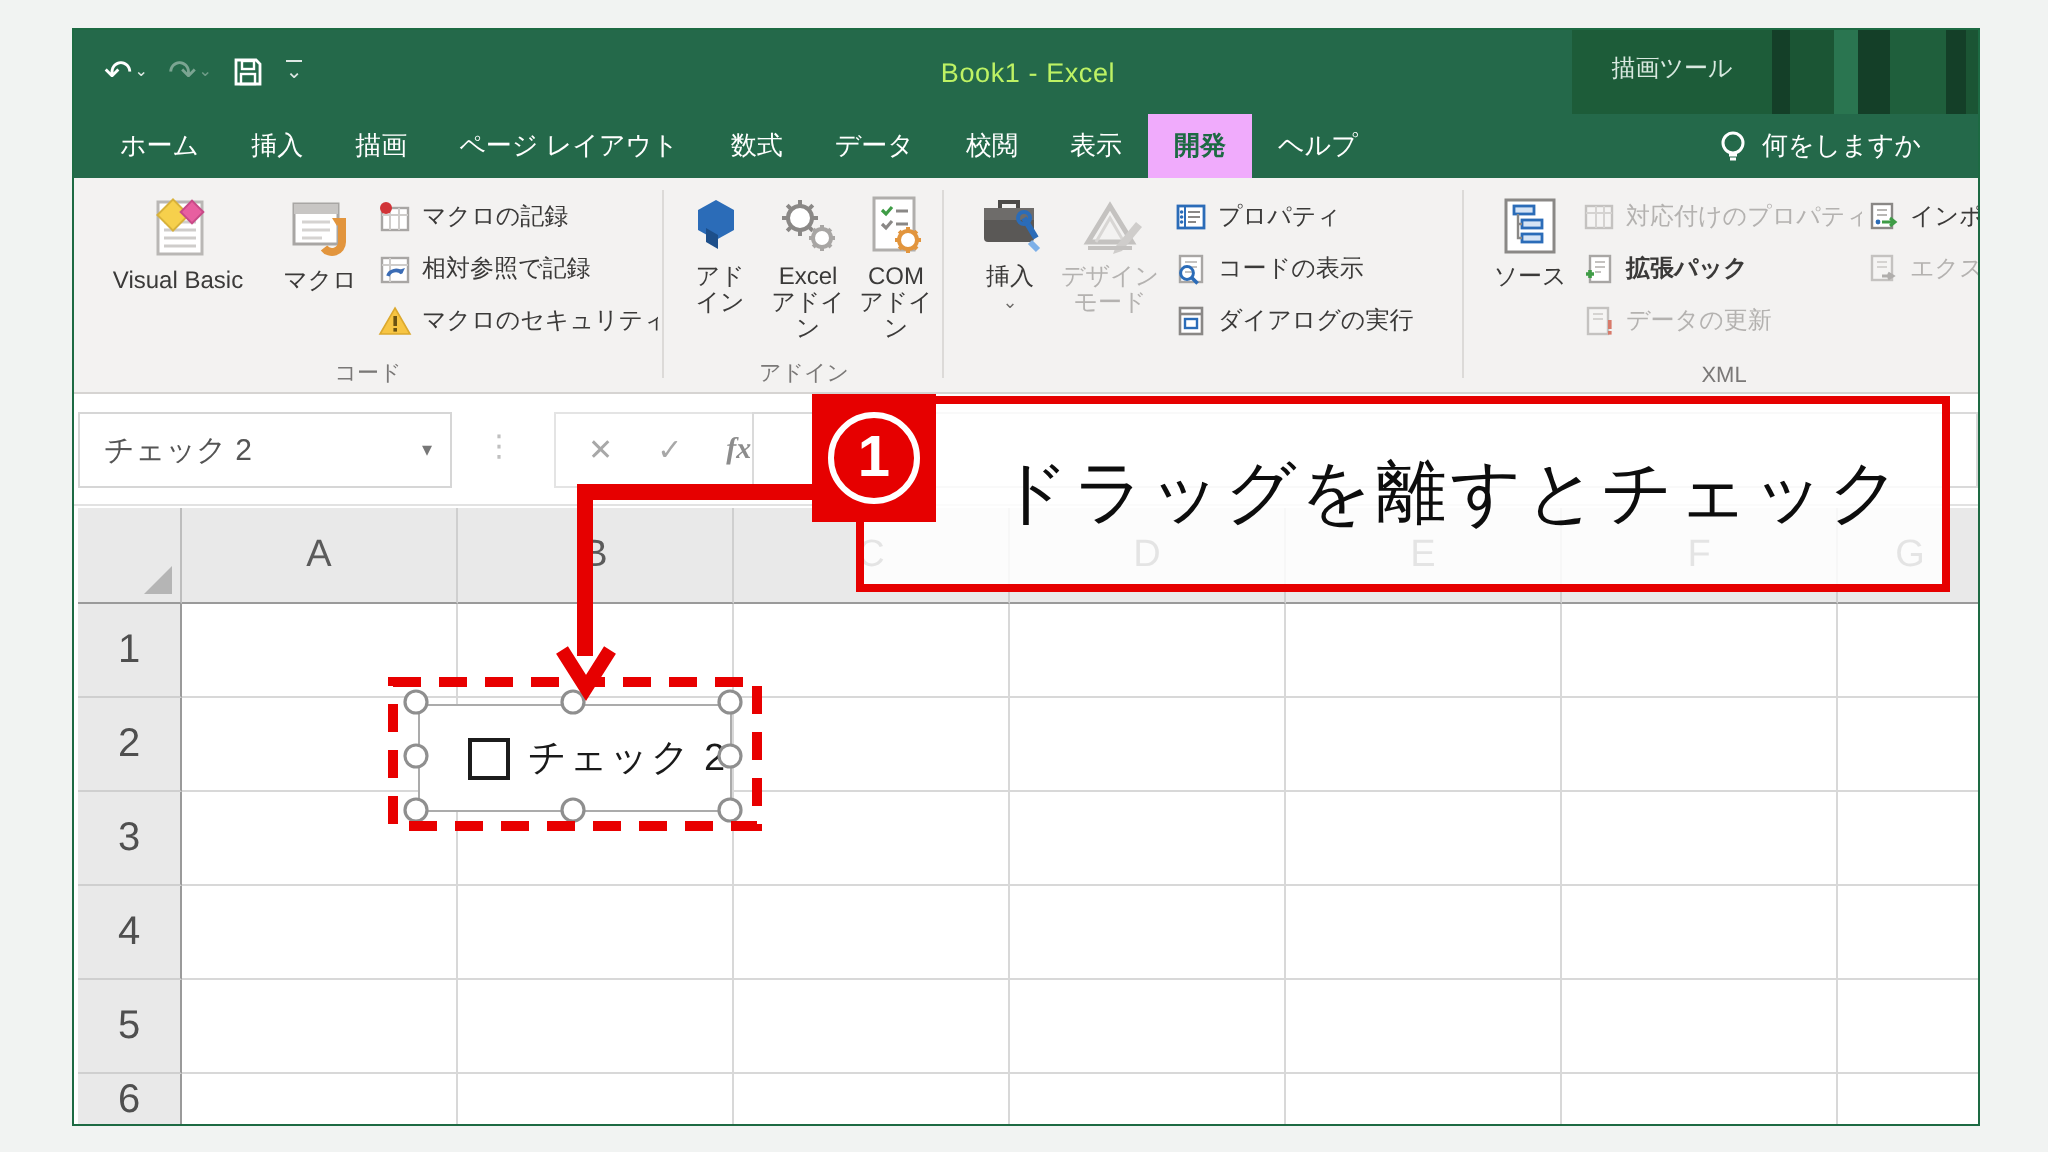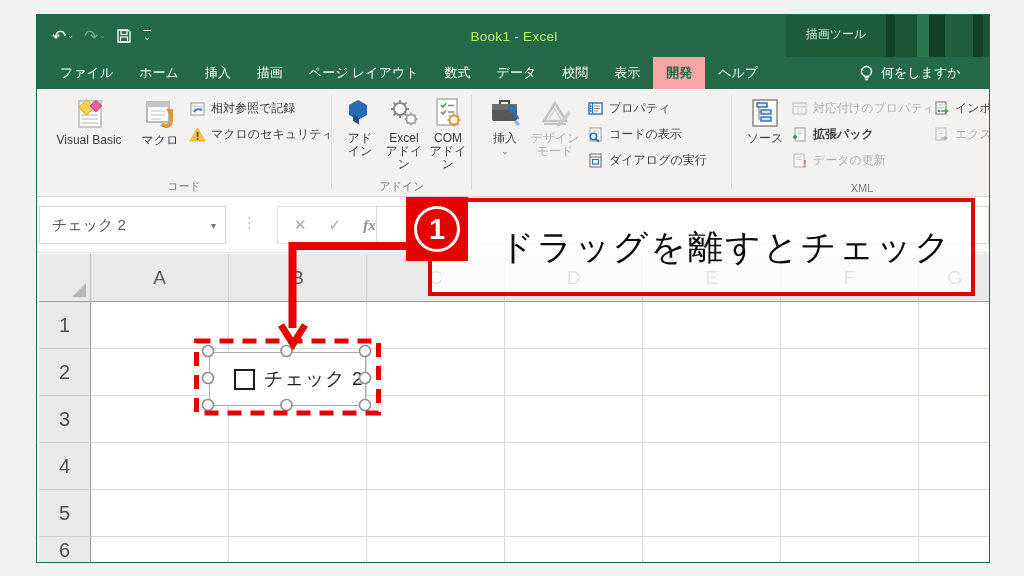--- a/index.html
+++ b/index.html
@@ -20,21 +20,21 @@
   .qbtn .caret{font-size:8px;margin-left:1px;opacity:.85;}
   .qbtn.dim{color:rgba(255,255,255,.40);}
   .title{position:absolute;left:0;top:0;width:954px;height:42px;display:flex;align-items:center;justify-content:center;color:#bef264;font-size:13.5px;letter-spacing:.3px;}
   .ctx-panel{position:absolute;left:749px;top:0;width:100px;height:74px;background:var(--green-dark);}
   .ctx-label{height:38px;display:flex;align-items:center;justify-content:center;color:#d9e9e0;font-size:12px;}
   .ctx-tab{height:32px;margin-top:2px;display:flex;align-items:center;justify-content:center;color:#fff;font-size:13px;}
 
   
   .tabrow{position:absolute;left:0;top:42px;width:954px;height:32px;background:var(--green);display:flex;align-items:stretch;padding-left:10px;}
   .tab{color:#fff;font-size:13px;display:flex;align-items:center;padding:0 13px;white-space:nowrap;}
-  .tab.selected{background:#fca5a5;color:#1d6a43;font-weight:bold;}
+  .tab.selected{background:#f0abfc;color:#1d6a43;font-weight:bold;}
   .tellme{position:absolute;right:2px;top:42px;height:32px;display:flex;align-items:center;gap:7px;color:#fff;font-size:13px;white-space:nowrap;overflow:hidden;width:128px;}
 
   
   .ribbon{position:absolute;left:0;top:74px;width:954px;height:108px;background:var(--ribbon-bg);border-bottom:1px solid #d6d4d2;}
   .rgroup{position:absolute;top:0;height:107px;}
   .rgroup .glabel{position:absolute;bottom:2px;left:0;right:0;text-align:center;font-size:11px;color:#7a7877;}
   .gsep{position:absolute;top:6px;width:1px;height:94px;background:#dcdad8;}
   .bigbtn{position:absolute;top:4px;display:flex;flex-direction:column;align-items:center;justify-content:flex-start;gap:3px;padding-top:4px;cursor:default;}
   .bigbtn .blabel{font-size:12px;line-height:13px;color:var(--ink);text-align:center;white-space:pre-line;}
   .bigbtn.dim .blabel{color:var(--dim);}
@@ -116,21 +116,20 @@
             <span class="caret" style="font-size:10px;border-top:1.5px solid #fff;padding-top:1px;">⌄</span>
           </span>
       </div>
       <div class="ctx-panel">
         <div class="ctx-label">描画ツール</div>
         <div class="ctx-tab">図形の書式</div>
       </div>
     </div>
 
     <div class="tabrow">
-      <div class="tab">ファイル</div>
       <div class="tab">ホーム</div>
       <div class="tab">挿入</div>
       <div class="tab">描画</div>
       <div class="tab">ページ レイアウト</div>
       <div class="tab">数式</div>
       <div class="tab">データ</div>
       <div class="tab">校閲</div>
       <div class="tab">表示</div>
       <div class="tab selected">開発</div>
       <div class="tab">ヘルプ</div>
@@ -161,20 +160,28 @@
               <rect x="4" y="5" width="22" height="5" fill="#c8c6c4"></rect>
               <path d="M8 14h14M8 18h14M8 22h10" stroke="#d5d3d1" stroke-width="1.4"></path>
               <path d="M28 12 v12 a5 5 0 0 1 -9 3" fill="none" stroke="#e2953d" stroke-width="4"></path>
               <path d="M23 12 h5 l-2.5 4 z" fill="#e2953d"></path>
             </svg>
           <span class="blabel">マクロ</span>
         </div>
         <div class="smallcol" style="left:152px;width:140px;">
           <div class="sbtn">
             <svg class="icon" width="17" height="17" viewBox="0 0 17 17">
+                <rect x="2" y="4" width="13" height="11" fill="#fff" stroke="#a8a6a4" stroke-width="1.2"></rect>
+                <path d="M2 7.5h13M6 4v11M10.5 4v11" stroke="#cfcdcb" stroke-width="1"></path>
+                <circle cx="4" cy="4" r="3" fill="#d13438"></circle>
+              </svg>
+            <span>マクロの記録</span>
+          </div>
+          <div class="sbtn">
+            <svg class="icon" width="17" height="17" viewBox="0 0 17 17">
                 <rect x="2" y="3" width="13" height="12" fill="#fff" stroke="#a8a6a4" stroke-width="1.2"></rect>
                 <path d="M2 6.5h13M6 3v12" stroke="#cfcdcb" stroke-width="1"></path>
                 <path d="M5 12 a4 3.5 0 0 1 7 -1.5" fill="none" stroke="#3b6cb5" stroke-width="1.8"></path>
                 <path d="M13.5 8 l-1.5 3 -2.5-1.8 z" fill="#3b6cb5"></path>
               </svg>
             <span>相対参照で記録</span>
           </div>
           <div class="sbtn">
             <svg class="icon" width="17" height="17" viewBox="0 0 17 17">
                 <path d="M8.5 2 L16 15 H1 Z" fill="#f7c543" stroke="#dca92e" stroke-width=".8"></path>

